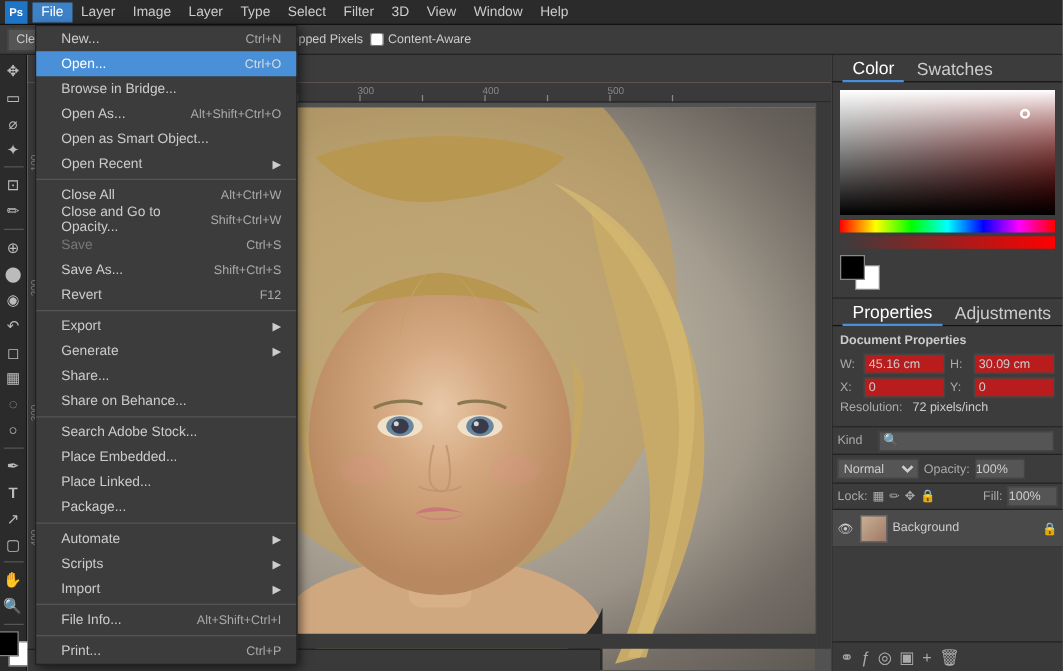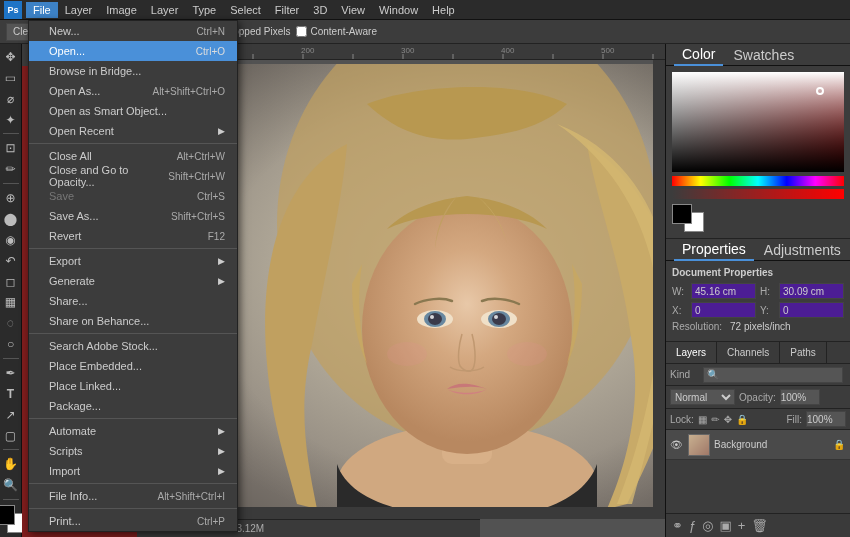--- a/index.html
+++ b/index.html
@@ -104,22 +104,23 @@
     .tool-divider {
       width: 16px;
       height: 1px;
       background: #555;
       margin: 2px 0;
     }
 
     
     .canvas-area {
       flex: 1;
-      background: #7f1d1d;
-      display: flex;
+      background: #fca5a5;
+      display: flex;
+      flex-direction: column;
       overflow: hidden;
       position: relative;
       text-decoration: underline;
     }
     .tab-bar {
       height: 22px;
       background: #3c3c3c;
       display: flex;
       align-items: flex-end;
       padding-left: 6px;
@@ -322,21 +323,21 @@
     }
     .prop-row {
       display: flex;
       align-items: center;
       gap: 4px;
       margin-bottom: 3px;
       font-size: 10px;
     }
     .prop-label { color: #aaa; width: 20px; }
     .prop-value {
-      background: #4c1d95;
+      background: #b91c1c;
       border: 1px solid #444;
       color: #ccc;
       font-size: 10px;
       height: 16px;
       padding: 0 3px;
       width: 65px;
     }
 
     
     .layers-panel {
@@ -827,25 +828,20 @@
         <span class="prop-label">Y:</span>
         <input class="prop-value" value="0" readonly="" style="">
       </div>
       <div class="prop-row">
         <span style="color:#aaa;font-size:10px;">Resolution:</span>
         <span style="margin-left:4px;font-size:10px;color:#ccc;">72 pixels/inch</span>
       </div>
     </div>
 
     <div class="layers-panel">
-      <div class="layers-tabs">
-        <div class="layers-tab active">Layers</div>
-        <div class="layers-tab">Channels</div>
-        <div class="layers-tab">Paths</div>
-      </div>
       <div class="layers-controls">
         <span style="font-size:10px;color:#aaa;">Kind</span>
         <input class="layers-search" type="text" placeholder="🔍" style="">
         <span style="font-size:11px;color:#aaa;">▼</span>
         <span style="font-size:11px;color:#aaa;cursor:pointer;">☰</span>
       </div>
       <div class="layers-blend">
         <select class="blend-select">
           <option>Normal</option>
           <option>Multiply</option>

